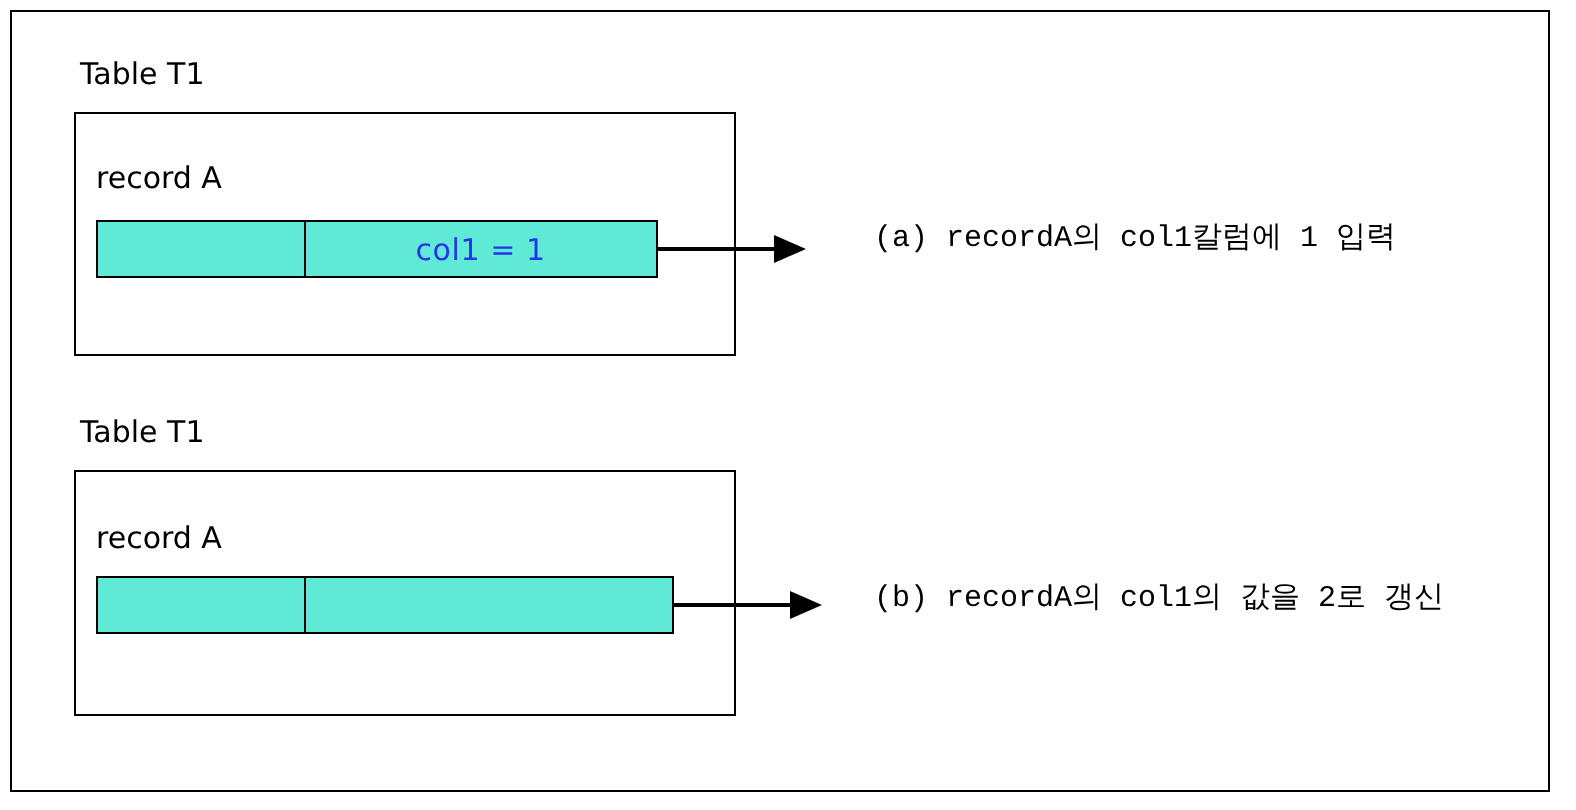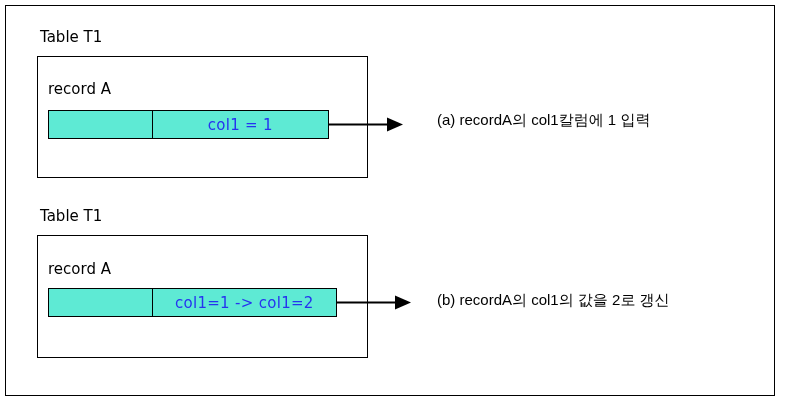--- a/index.html
+++ b/index.html
@@ -96,21 +96,21 @@
     overflow: visible;
   }
 
   
   .caption {
     position: absolute;
     font-size: 15px;
     color: #000000;
     white-space: nowrap;
     line-height: 1;
-    font-family: Liberation Sans, sans-serif;
+    font-family: Liberation Mono, monospace;
   }
 </style>
 </head>
 <body>
 
 <div id="canvas">
 
   <div class="outer-frame"></div>
 
   <div>
@@ -143,23 +143,20 @@
     <span class="label-text table-title" style="left:40px; top:209px;">Table T1</span>
 
     <div class="node table-box" style="left:37px; top:235px; width:331px; height:123px;"></div>
 
     <span class="label-text record-title" style="left:48px; top:262px;">record A</span>
 
     <div class="record-row" style="left:48px; top:288px; width:289px; height:29px;">
       <div class="cell cell-empty" style="width:104px;">
         <span class="cell-value"></span>
       </div>
-      <div class="cell" style="width:184px;">
-        <span class="cell-value">col1=1  -&gt; col1=2</span>
-      </div>
     </div>
 
     <svg class="arrow-svg" style="left:337px; top:290px;" width="78" height="26" viewBox="0 0 78 26">
       <line x1="0" y1="12.5" x2="62" y2="12.5" stroke="#000000" stroke-width="2"></line>
       <polygon points="58,5.5 74,12.5 58,19.5" fill="#000000"></polygon>
     </svg>
 
     <span class="caption" style="left:437px; top:292px;">(b) recordA의 col1의 값을 2로 갱신</span>
   </div>
 

